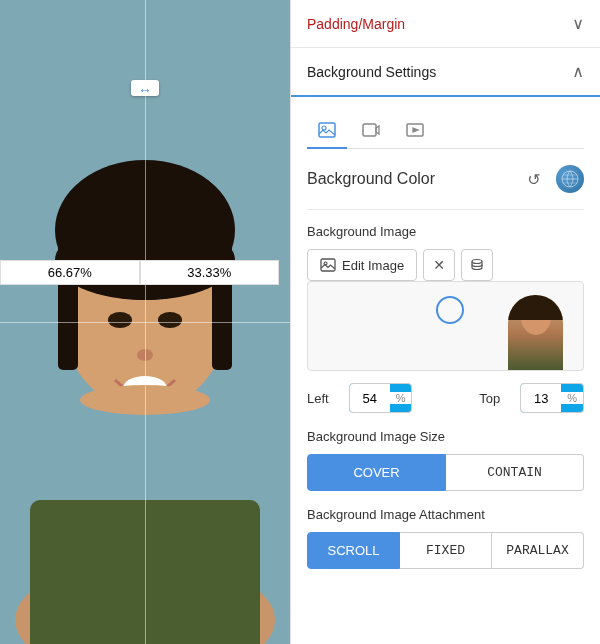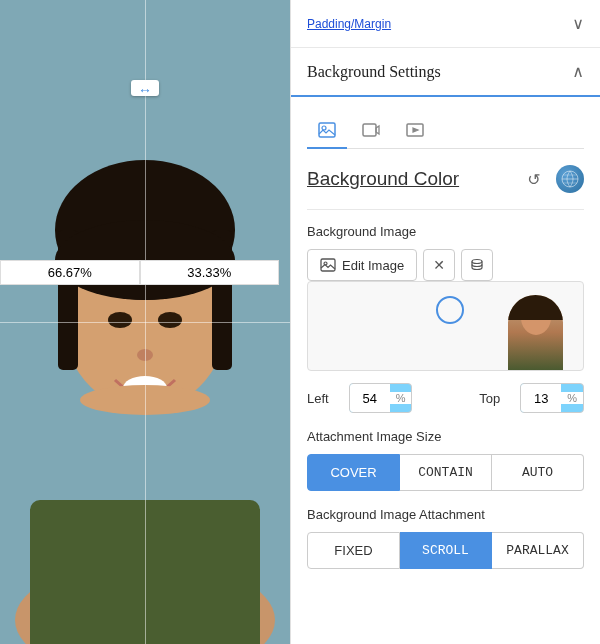--- a/index.html
+++ b/index.html
@@ -112,47 +112,45 @@
     .section-header {
       display: flex;
       align-items: center;
       justify-content: space-between;
       padding: 14px 16px;
       border-bottom: 1px solid #e8e8e8;
       cursor: pointer;
     }
 
     .section-header-label {
-      font-size: 12px;
-      color: #1d4ed8;
+      font-size: 14px;
+      color: #b91c1c;
       font-weight: 400;
-      text-decoration: underline;
     }
 
     .section-chevron {
       font-size: 16px;
       color: #666;
     }
 
     
     .bg-section-header {
       display: flex;
       align-items: center;
       justify-content: space-between;
       padding: 14px 16px;
       background: white;
       border-bottom: 2px solid #4a90e2;
       cursor: pointer;
     }
 
     .bg-section-label {
-      font-size: 16px;
+      font-size: 14px;
       color: #222;
       font-weight: 500;
-      font-family: Liberation Serif, serif;
     }
 
     .bg-section-content {
       padding: 16px;
     }
 
     
     .tab-row {
       display: flex;
       gap: 4px;
@@ -183,24 +181,23 @@
 
     
     .setting-row {
       display: flex;
       align-items: center;
       justify-content: space-between;
       margin-bottom: 16px;
     }
 
     .setting-label {
-      font-size: 19px;
+      font-size: 16px;
       color: #333;
       font-weight: 500;
-      text-decoration: underline;
     }
 
     .setting-actions {
       display: flex;
       gap: 8px;
       align-items: center;
     }
 
     .action-icon {
       width: 28px;
@@ -335,21 +332,21 @@
       font-size: 13px;
       color: #333;
     }
 
     .position-input-wrap {
       display: flex;
       align-items: center;
       border: 1px solid #ccc;
       border-radius: 4px;
       overflow: hidden;
-      background: #7dd3fc;
+      background: #0ea5e9;
     }
 
     .position-input {
       width: 40px;
       height: 28px;
       border: none;
       outline: none;
       text-align: center;
       font-size: 13px;
       padding: 0 4px;
@@ -556,28 +553,27 @@
         <span class="position-unit">%</span>
       </div>
       <div class="position-spacer"></div>
       <span class="position-label">Top</span>
       <div class="position-input-wrap">
         <input class="position-input" type="text" value="13" style="">
         <span class="position-unit">%</span>
       </div>
     </div>
 
-    <div class="subsection-label">Attachment Image Size</div>
+    <div class="subsection-label">Background Image Size</div>
     <div class="btn-group">
       <div class="btn-group-item active">COVER</div>
       <div class="btn-group-item">CONTAIN</div>
-      <div class="btn-group-item">AUTO</div>
     </div>
 
     <div class="subsection-label">Background Image Attachment</div>
     <div class="btn-group">
+      <div class="btn-group-item active">SCROLL</div>
       <div class="btn-group-item">FIXED</div>
-      <div class="btn-group-item active">SCROLL</div>
       <div class="btn-group-item">PARALLAX</div>
     </div>
 
   </div>
 </div>
 
 </body></html>

